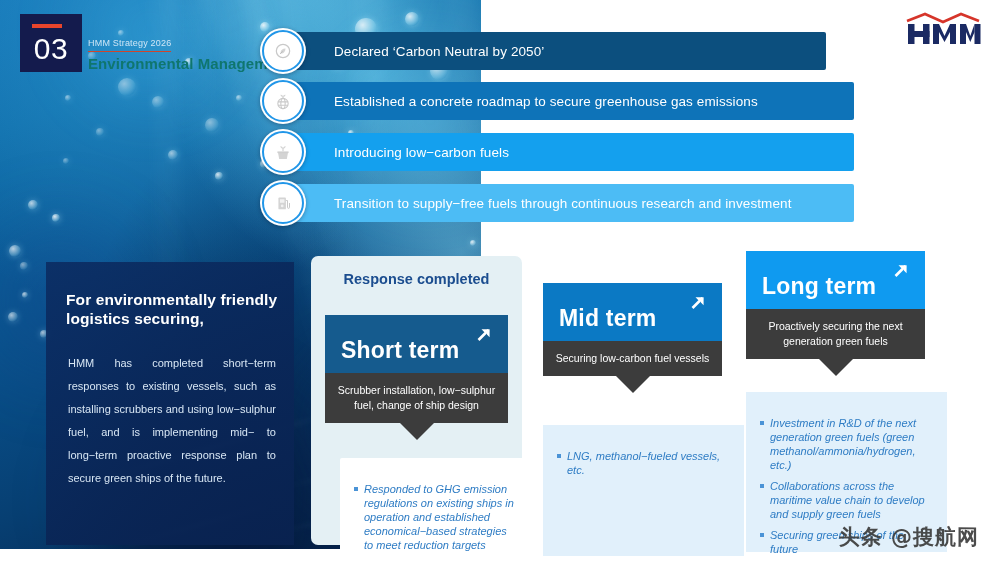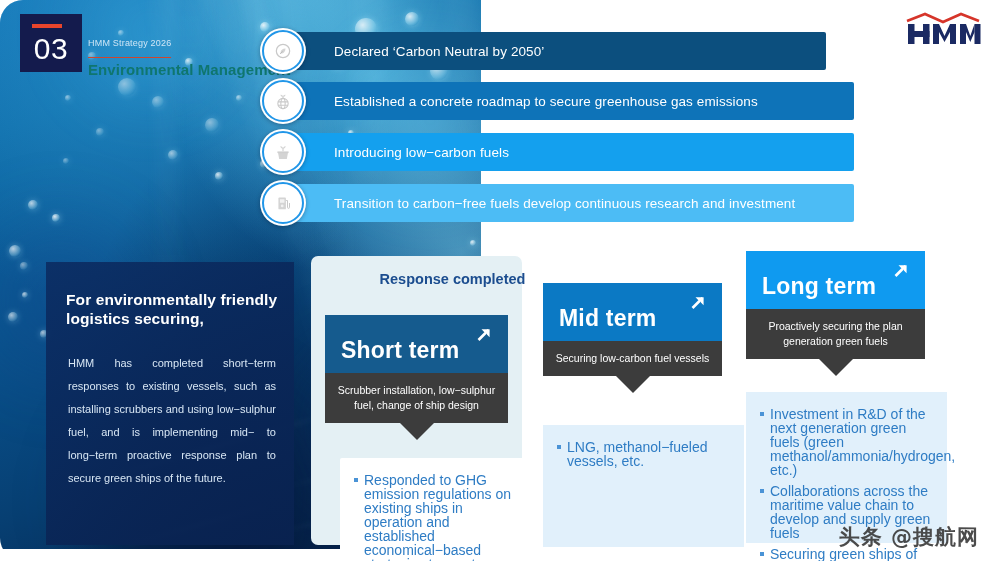--- a/index.html
+++ b/index.html
@@ -3,21 +3,21 @@
 <meta charset="utf-8">
 <style>
   html,body{margin:0;padding:0;}
   body{
     width:997px;height:561px;
     background:#ffffff;
     font-family:"Liberation Sans", sans-serif;
     overflow:hidden;
     position:relative;
   }
-  #slide{position:absolute;left:0;top:0;width:997px;height:561px;background:#fff;overflow:hidden;border-radius:23px;}
+  #slide{position:absolute;left:0;top:0;width:997px;height:561px;background:#fff;overflow:hidden;}
 
   
   #ocean{
     position:absolute;left:0;top:0;width:481px;height:549px;
     background:
       radial-gradient(circle at 78% 14%, rgba(120,225,255,.55) 0%, rgba(120,225,255,0) 34%),
       radial-gradient(circle at 96% 46%, rgba(150,235,255,.45) 0%, rgba(150,235,255,0) 30%),
       radial-gradient(circle at 30% 8%, rgba(60,170,225,.45) 0%, rgba(60,170,225,0) 45%),
       radial-gradient(ellipse at 50% 100%, rgba(4,26,62,.95) 0%, rgba(4,26,62,0) 55%),
       linear-gradient(160deg,#1273b4 0%,#0d6ba8 18%,#0a5a96 38%,#084c85 55%,#073f72 72%,#062f5c 88%,#061f45 100%);
@@ -31,21 +31,21 @@
   #ocean .haze{position:absolute;border-radius:50%;filter:blur(26px);}
   #ocean .streak{position:absolute;height:2px;background:linear-gradient(90deg,rgba(255,255,255,0),rgba(180,230,255,.24),rgba(255,255,255,0));filter:blur(2px);}
 
   
   #numbox{position:absolute;left:20px;top:14px;width:62px;height:58px;background:#141b4d;}
   #numbox .rule{position:absolute;left:12px;top:10px;width:30px;height:4px;background:#e8452c;}
   #numbox .num{position:absolute;left:0;top:18px;width:62px;text-align:center;
     color:#fff;font-size:30px;font-weight:400;letter-spacing:.5px;line-height:34px;}
   #titlewrap{position:absolute;left:88px;top:32px;}
   #titlewrap .kicker{color:#cfe6f6;font-size:9px;letter-spacing:.2px;line-height:12px;
-    padding-bottom:8px;border-bottom:1px solid #d0452c;display:inline-block;}
+    padding-bottom:2px;border-bottom:1px solid #d0452c;display:inline-block;}
   #titlewrap .ttl{color:#0f766e;font-size:15px;font-weight:bold;line-height:16px;margin-top:4px;letter-spacing:.1px;}
 
   
   #logo{position:absolute;right:16px;top:12px;width:76px;height:34px;}
   #logo svg{display:block;}
 
   
   .banner{position:absolute;height:38px;display:flex;align-items:center;}
   .banner .bar{position:absolute;left:28px;top:0;height:38px;border-radius:2px;}
   .banner .txt{position:relative;z-index:3;color:#fff;font-size:13.5px;letter-spacing:.1px;margin-left:74px;}
@@ -68,28 +68,28 @@
   #shortwrap{position:absolute;left:311px;top:256px;width:211px;height:289px;
     background:#e4f0f4;border-radius:7px;}
 
   .hdr{position:relative;height:58px;}
   .hdr .label{position:absolute;left:16px;bottom:9px;color:#fff;font-size:23px;font-weight:bold;letter-spacing:.2px;}
   .hdr .arrow{position:absolute;right:13px;top:9px;width:22px;height:22px;}
   .sub{background:#3c3c3c;color:#fff;font-size:10.5px;line-height:15px;text-align:center;
     padding:10px 12px;}
   .notch{width:0;height:0;margin:0 auto;border-left:17px solid transparent;
     border-right:17px solid transparent;border-top:17px solid #3c3c3c;}
-  .bullets{font-size:14px;line-height:14px;color:#2e7cc4;padding:15px 12px 12px 10px;}
+  .bullets{font-size:11px;line-height:14px;font-style:italic;color:#2e7cc4;padding:24px 12px 12px 10px;}
   .bullets ul{margin:0;padding:0 0 0 14px;list-style:none;}
   .bullets li{position:relative;margin-bottom:7px;}
   .bullets li:last-child{margin-bottom:0;}
   .bullets li:before{content:"";position:absolute;left:-10px;top:5px;width:4px;height:4px;background:#4a93d6;}
 
   #respttl{position:absolute;left:0;top:14px;width:211px;text-align:center;
-    color:#1b4d8f;font-size:14.5px;font-weight:bold;line-height:18px;margin-left:36px;}
+    color:#1b4d8f;font-size:14.5px;font-weight:bold;line-height:18px;}
 
   #shortcard{position:absolute;left:325px;top:315px;width:183px;}
   #shortcard .hdr{background:#155b8e;}
   #shortbul{position:absolute;left:340px;top:458px;width:166px;background:#ffffff;border-radius:2px;}
 
   
   #midcard{position:absolute;left:543px;top:283px;width:179px;}
   #midcard .hdr{background:#0b79c4;}
   #midbul{position:absolute;left:543px;top:425px;width:179px;height:95px;background:#e1f0fb;}
 
@@ -243,21 +243,21 @@
     <div class="ico">
       <div class="ring">
         <svg width="20" height="20" viewBox="0 0 24 24" fill="none" stroke="#c9c9c9" stroke-width="1.3">
           <rect x="6.5" y="5.5" width="9" height="14" rx="1" fill="#d4d4d4" stroke="none"></rect>
           <rect x="8.3" y="7.5" width="5.4" height="4.2" fill="#f2f2f2" stroke="none"></rect>
           <circle cx="11" cy="15.5" r="1.7" fill="#f2f2f2" stroke="none"></circle>
           <path d="M15.8 9h1.6v8.2a1.2 1.2 0 0 0 2.4 0V12" stroke-width="1.2"></path>
         </svg>
       </div>
     </div>
-    <div class="txt">Transition to carbon−free fuels develop continuous research and investment</div>
+    <div class="txt">Transition to supply−free fuels through continuous research and investment</div>
   </div>
 
   <div id="intro">
     <h2>For environmentally friendly logistics securing,</h2>
     <p>HMM has completed short−term responses to existing vessels, such as installing scrubbers and using low−sulphur fuel, and is implementing mid− to long−term proactive response plan to secure green ships of the future.</p>
   </div>
 
   <div id="shortwrap">
     <div id="respttl">Response completed</div>
   </div>
@@ -305,21 +305,21 @@
   <div id="longcard">
     <div class="hdr">
       <div class="label">Long term</div>
       <div class="arrow">
         <svg width="22" height="22" viewBox="0 0 22 22">
           <path d="M5.5 16 L15.5 6" stroke="#fff" stroke-width="2.6"></path>
           <path d="M8.5 5.2 H16.6 V13.3 L13.9 10.6 V7.9 H11.2 Z" fill="#fff"></path>
         </svg>
       </div>
     </div>
-    <div class="sub">Proactively securing the plan generation green fuels</div>
+    <div class="sub">Proactively securing the next generation green fuels</div>
     <div class="notch"></div>
   </div>
 
   <div id="longbul" class="bullets">
     <ul>
       <li>Investment in R&amp;D of the next generation green fuels (green methanol/ammonia/hydrogen, etc.)</li>
       <li>Collaborations across the maritime value chain to develop and supply green fuels</li>
       <li>Securing green ships of the future</li>
     </ul>
   </div>

